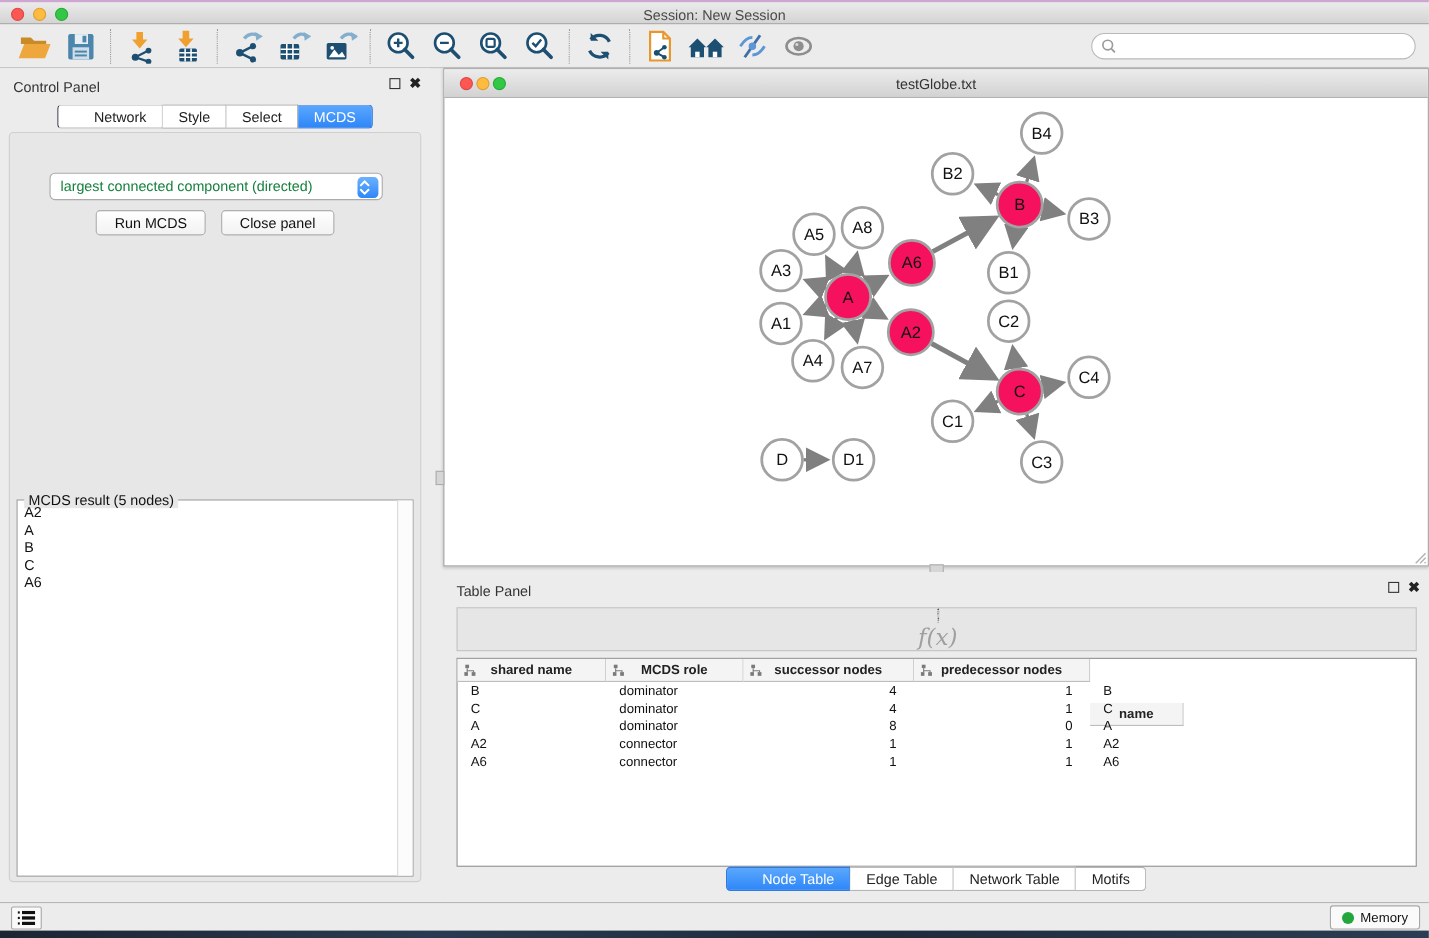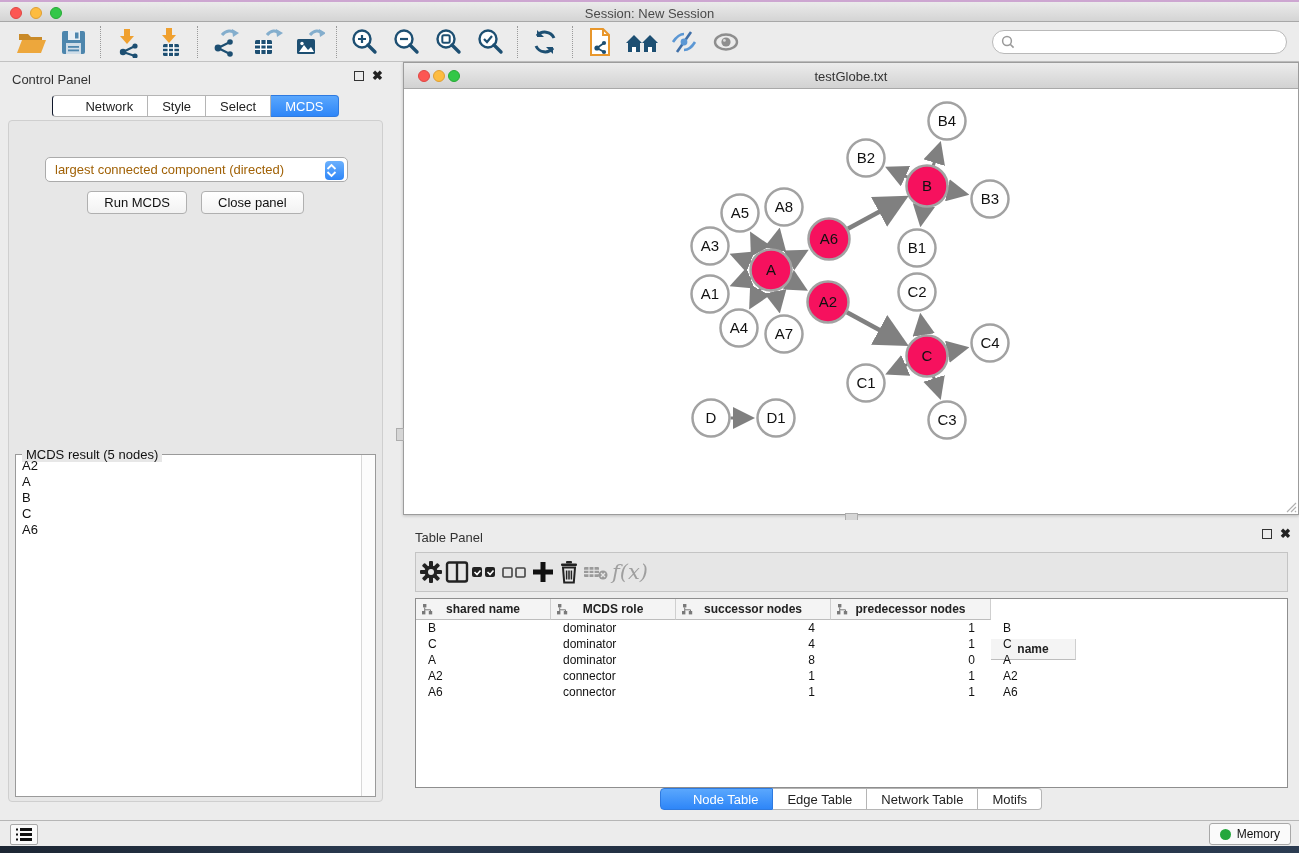--- a/index.html
+++ b/index.html
@@ -41,21 +41,21 @@
     border-left:none; font-size:13px; color:#222; display:flex; align-items:center; }
   .seg .tab:first-child { border-left:1px solid #0f172a; border-radius:4px 0 0 4px;padding-left:32px; }
   .seg .tab:last-child { border-radius:0 4px 4px 0;text-align:center; }
   .seg .tab.active { background:linear-gradient(#5aa7fd,#2e86f8); border-color:#2e7ae0; color:#fff; }
   #cp-tabs { position:absolute; left:0; right:0; top:33px; display:flex; justify-content:center; }
 
   #cp-content { position:absolute; left:8px; top:58px; width:375px; height:682px;
     background:#e7e7e7; border:1px solid #cfcfcf; border-radius:4px; }
   #opt-label { position:absolute; left:0; right:0; top:15px; text-align:center; font-size:13px; color:#111; }
   #criterion { position:absolute; left:36px; top:36px; width:303px; height:25px; background:#fff;
-    border:1px solid #ababab; border-radius:5px; font-size:13px; color:#a16207;
+    border:1px solid #ababab; border-radius:5px; font-size:13px; color:#15803d;
     display:flex; align-items:center; padding-left:9px; }
   #criterion .stepper { position:absolute; right:3px; top:3px; width:19px; height:19px; border-radius:4px;
     background:linear-gradient(#6cb1fd,#2e86f8); color:#fff; text-align:center; }
   #criterion .stepper svg { margin-top:2px; }
   #cp-buttons { position:absolute; left:0; right:0; top:70px; display:flex; justify-content:center; gap:14px; }
   .mac-btn { height:23px; background:linear-gradient(#ffffff,#f2f2f2); border:1px solid #b0b0b0;
     border-radius:4px; font-size:13px; color:#111; padding:0 16px;
     font-family:"Liberation Sans",sans-serif; }
 
   #result-box { position:absolute; left:6px; top:333px; width:361px; height:343px;
@@ -79,21 +79,21 @@
   #graph { position:absolute; left:0; top:26px; }
   #net-grip { position:absolute; right:1px; bottom:1px; width:12px; height:12px; }
 
   .splitter-handle { background:#d6d6d6; border:1px solid #adadad; }
   #split-left { left:396px; top:428px; width:8px; height:13px; }
   #split-bottom { left:845px; top:513px; width:13px; height:8px; }
 
   
   #tp { left:403px; top:520px; width:896px; height:300px; background:#ececec; }
   #tp-toolbar { position:absolute; left:12px; top:32px; width:873px; height:40px; background:#e6e6e6;
-    border:1px solid #c4c4c4; display:flex; align-items:center; gap:0; padding-left:2px; }
+    border:1px solid #c4c4c4; display:flex; align-items:center; gap:0; padding-left:2px;flex-direction:column; }
   #tp-table { position:absolute; left:12px; top:78px; width:873px; height:190px; background:#fff;
     border:1px solid #8e8e8e; }
   #tp-header { position:absolute; left:0; top:0; height:21px; display:flex;font-weight:bold; }
   .hcell { position:relative; height:21px; background:#f4f4f4; border-right:1px solid #cfcfcf;
     border-bottom:1px solid #bdbdbd; display:flex; align-items:center; justify-content:center;
     font-size:12px; color:#222; }
   .hcell .hicon { position:absolute; left:6px; top:5px; }
   #tp-rows { position:absolute; left:0; top:21px; right:0; }
   .trow { display:flex; height:16px; }
   .tcell { font-size:12px; color:#111; line-height:16px; white-space:nowrap; overflow:hidden; }

